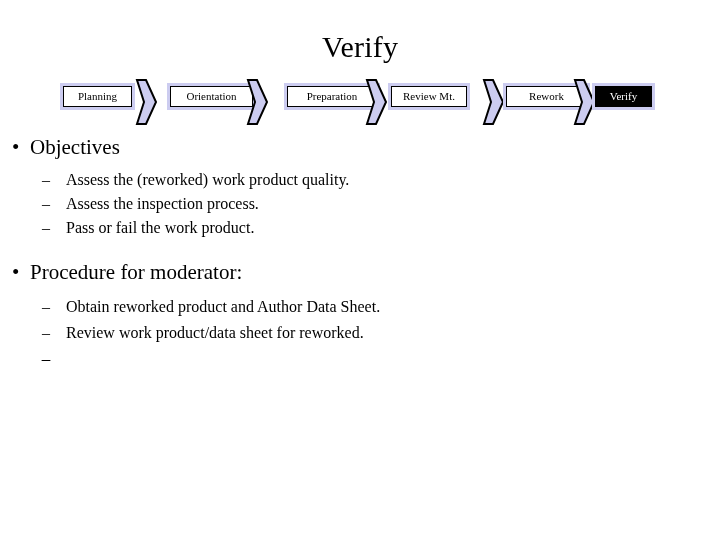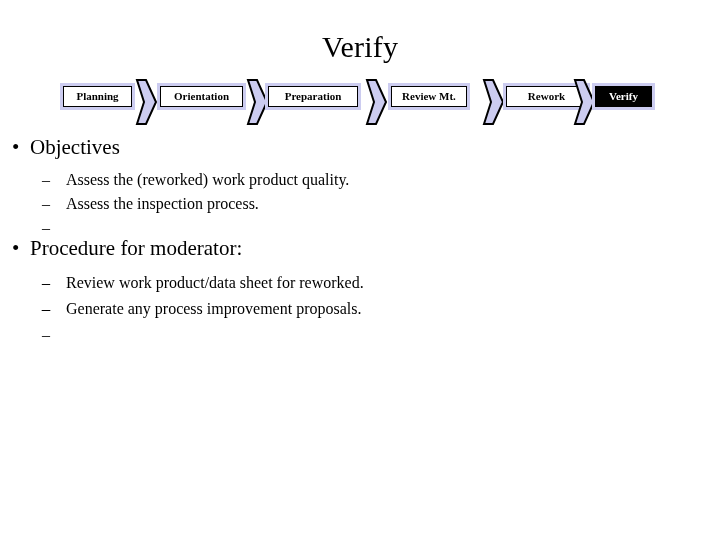--- a/index.html
+++ b/index.html
@@ -52,21 +52,21 @@
     width: 100%;
     height: 100%;
     box-sizing: border-box;
     background: #ffffff;
     border: 1px solid #000000;
     display: flex;
     align-items: center;
     justify-content: center;
     font-family: "Liberation Serif", "DejaVu Serif", serif;
     font-size: 11px;
-    font-weight: bold;
+    font-weight: normal;
     line-height: 11px;
     color: #000000;
     white-space: nowrap;
     overflow: hidden;
   }
   .flow-node.current .flow-node-inner {
     background: #000000;
     color: #ffffff;
     border: 1px solid #000000;
   }
@@ -142,29 +142,29 @@
 
 <div id="process-flow">
     <div class="flow-node" style="left: 60px; width: 75px;">
       <div class="flow-node-inner">Planning</div>
     </div>
     <div class="flow-arrow" style="left: 133px;">
       <svg viewBox="0 0 26 48" xmlns="http://www.w3.org/2000/svg">
         <path d="M4 2 L13 2 L23 24 L13 46 L4 46 L11 24 Z" fill="#ccccf0" stroke="#000000" stroke-width="2" stroke-linejoin="miter"></path>
       </svg>
     </div>
-    <div class="flow-node" style="left: 157px; width: 89px;">
+    <div class="flow-node" style="left: 167px; width: 89px;">
       <div class="flow-node-inner">Orientation</div>
     </div>
     <div class="flow-arrow" style="left: 243.5px;">
       <svg viewBox="0 0 26 48" xmlns="http://www.w3.org/2000/svg">
         <path d="M4 2 L13 2 L23 24 L13 46 L4 46 L11 24 Z" fill="#ccccf0" stroke="#000000" stroke-width="2" stroke-linejoin="miter"></path>
       </svg>
     </div>
-    <div class="flow-node" style="left: 265px; width: 96px;">
+    <div class="flow-node" style="left: 284px; width: 96px;">
       <div class="flow-node-inner">Preparation</div>
     </div>
     <div class="flow-arrow" style="left: 362.5px;">
       <svg viewBox="0 0 26 48" xmlns="http://www.w3.org/2000/svg">
         <path d="M4 2 L13 2 L23 24 L13 46 L4 46 L11 24 Z" fill="#ccccf0" stroke="#000000" stroke-width="2" stroke-linejoin="miter"></path>
       </svg>
     </div>
     <div class="flow-node" style="left: 388px; width: 82px;">
       <div class="flow-node-inner">Review Mt.</div>
     </div>
@@ -185,28 +185,28 @@
       <div class="flow-node-inner">Verify</div>
     </div>
   </div>
 
 <div id="content">
     <div id="objectives-block">
       <div class="level1"><span class="dot">•</span><span>Objectives</span></div>
       <ul class="level2-list" id="objectives-list">
         <li class="level2"><span class="dash">–</span><span>Assess the (reworked) work product quality.</span></li>
         <li class="level2"><span class="dash">–</span><span>Assess the inspection process.</span></li>
-        <li class="level2"><span class="dash">–</span></li>
+        <li class="level2"><span class="dash">–</span><span>Pass or fail the work product.</span></li>
       </ul>
     </div>
     <div id="procedure-block">
       <div class="level1"><span class="dot">•</span><span>Procedure for moderator:</span></div>
       <ul class="level2-list" id="procedure-list">
-        <li class="level2"><span class="dash">–</span></li>
+        <li class="level2"><span class="dash">–</span><span>Obtain reworked product and Author Data Sheet.</span></li>
         <li class="level2"><span class="dash">–</span><span>Review work product/data sheet for reworked.</span></li>
         <li class="level2"><span class="dash">–</span></li>
         <li class="level2"><span class="dash">–</span></li>
         <li class="level2"><span class="dash">–</span></li>
-        <li class="level2"><span class="dash">–</span><span>Generate any process improvement proposals.</span></li>
+        <li class="level2"><span class="dash">–</span></li>
         <li class="level2"><span class="dash">–</span></li>
       </ul>
     </div>
   </div>
 
 </body></html>

